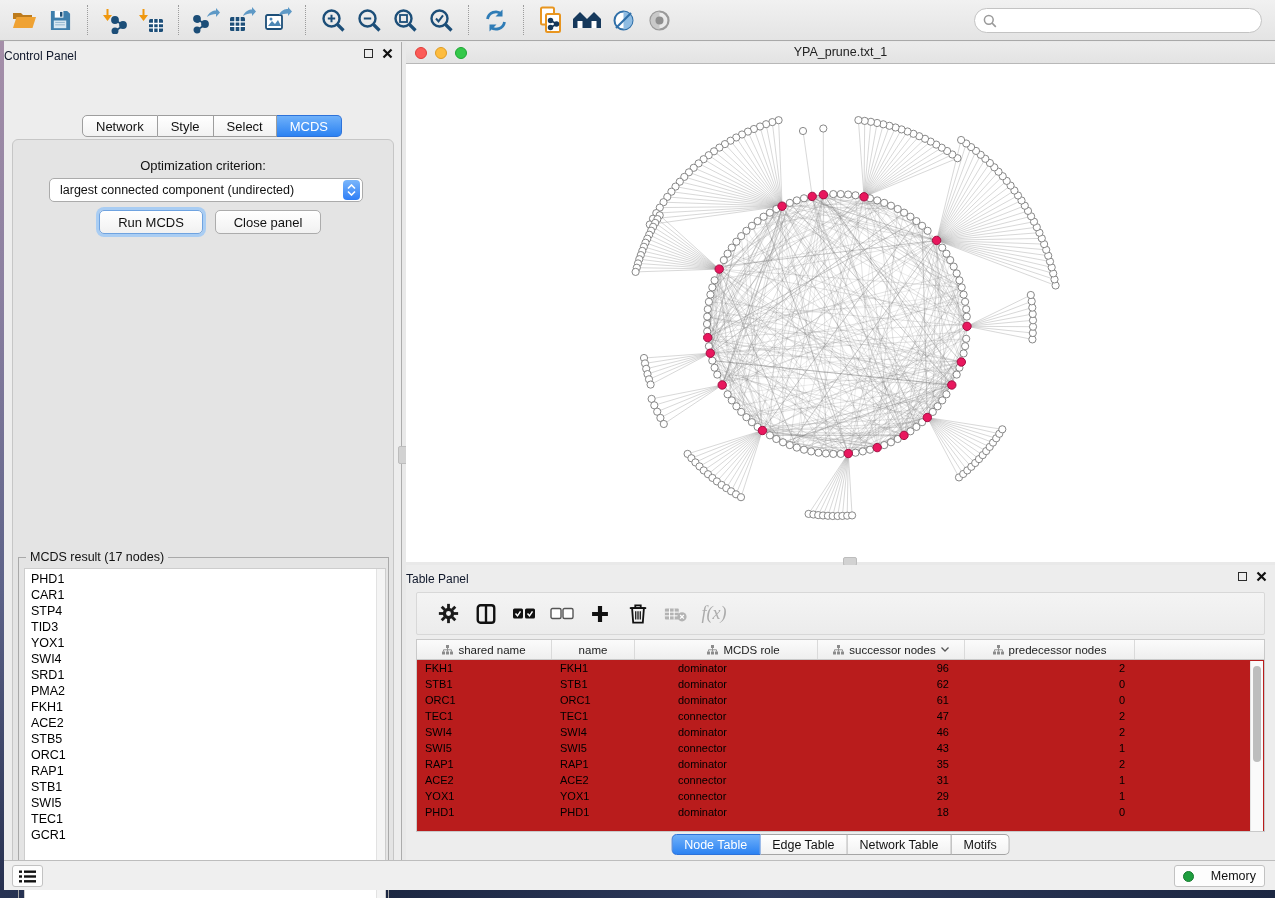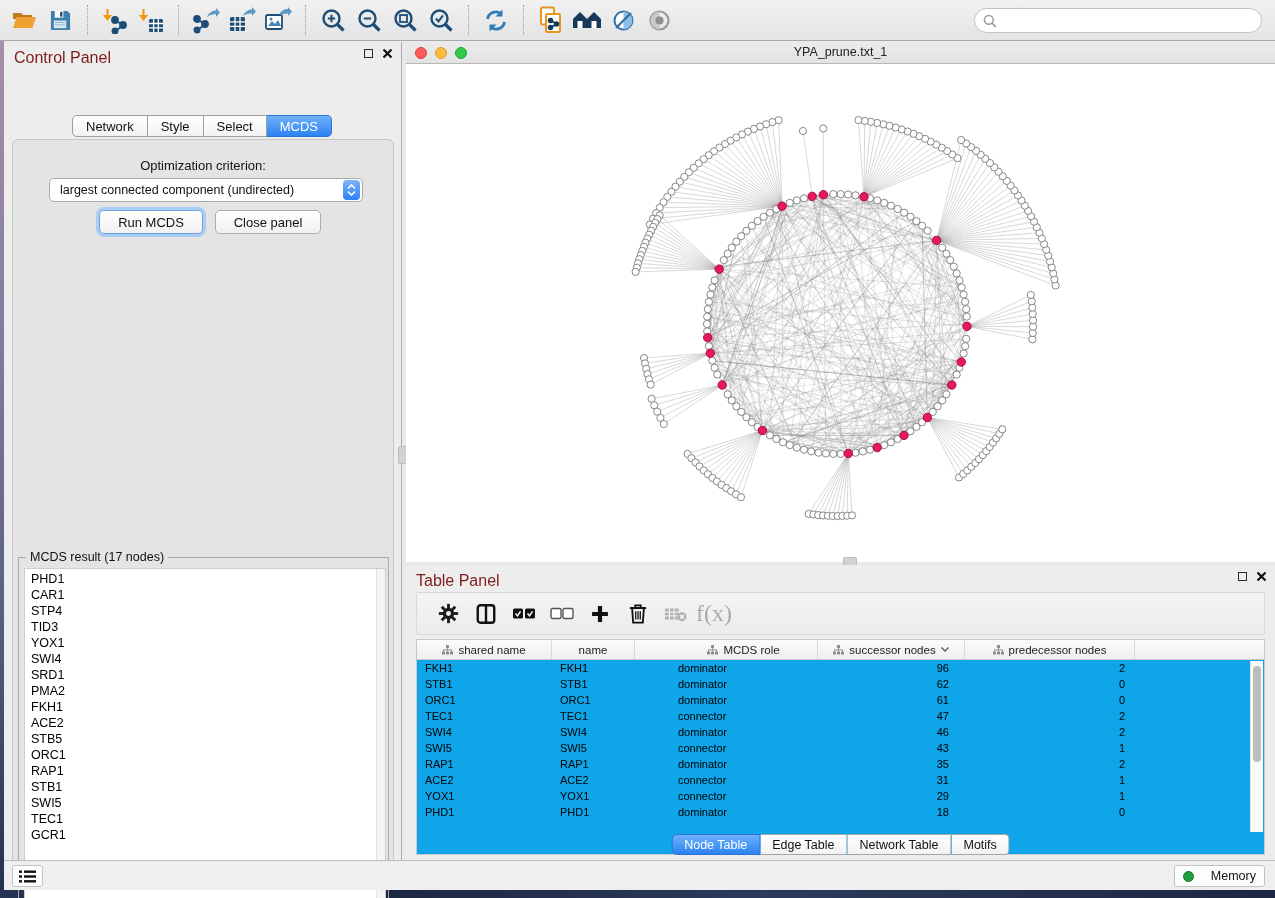--- a/index.html
+++ b/index.html
@@ -21,24 +21,24 @@
   .tsep { width:0; height:30px; border-left:1px dotted #9C9C9C; margin:0 9px; }
   .searchbox { position:absolute; right:13px; top:8px; width:288px; height:25px;
     background:#FFF; border:1px solid #C3C3C3; border-radius:13px;
     display:flex; align-items:center; padding-left:8px; }
   .searchbox input { border:none; outline:none; flex:1; font-size:12px; background:transparent;
     font-family:"Liberation Sans",sans-serif; padding-left:5px; }
 
   
   .cpanel { position:absolute; left:4px; top:42px; width:398px; height:818px;
     background:#EDEDED; border-right:1px solid #ACACAC; }
-  .panel-title { position:absolute; left:10px; top:7px; font-size:16px; color:#7f1d1d; }
+  .panel-title { position:absolute; left:0; top:7px; font-size:12px; color:#0f172a; }
   .panel-ctrls { position:absolute; right:8px; top:6px; display:flex; gap:9px; align-items:center; }
   .float-box { width:9px; height:9px; border:1.5px solid #2B2B2B; display:inline-block; background:transparent; }
-  .seg-tabs { position:absolute; left:68px; top:73px; display:flex; }
+  .seg-tabs { position:absolute; left:78px; top:73px; display:flex; }
   .seg { border:1px solid #9E9E9E; border-left:none; background:linear-gradient(#FFFFFF,#F2F2F2);
     height:22px; line-height:21px; font-size:13px; color:#111; padding:0 13px; cursor:default; }
   .seg:first-child { border-left:1px solid #9E9E9E; border-radius:5px 0 0 5px; }
   .seg:last-child { border-radius:0 5px 5px 0; }
   .seg.active { background:linear-gradient(#6FB1FA,#2C82F2); color:#FFF; border-color:#2D72D9; }
   .cp-content { position:absolute; left:8px; top:97px; width:382px; height:748px;
     background:#E4E4E4; border:1px solid #C6C6C6; border-radius:6px; }
   .opt-label { position:absolute; left:0; top:18px; width:100%; text-align:center; font-size:13px; color:#111; }
   .dropdown { position:absolute; left:36px; top:38px; width:314px; height:24px; background:#FFF;
     border:1px solid #ABABAB; border-radius:5px; display:flex; align-items:center; }
@@ -78,23 +78,23 @@
   .hgap { position:absolute; left:406px; top:562px; width:869px; height:3px; background:#E9E9E9; }
   .hhandle { position:absolute; left:843px; top:557px; width:14px; height:9px;
     background:#D2D2D2; border:1px solid #BDBDBD; border-radius:2px; }
 
   
   .tpanel { position:absolute; left:406px; top:565px; width:869px; height:295px; background:#EDEDED; }
   .tp-toolbar { position:absolute; left:10px; top:27px; width:849px; height:43px;
     background:linear-gradient(#F4F4F4,#ECECEC); border:1px solid #D8D8D8; border-radius:2px;
     display:flex; align-items:center; padding-left:12px; }
   .tp-btn { width:38px; height:34px; display:flex; align-items:center; justify-content:center; }
-  .fx { font-family:"Liberation Serif", serif; font-size:24px; color:#ABABAB; }
-  .ntable { position:absolute; left:10px; top:74px; width:849px; height:216px;
-    background:#0ea5e9; border:1px solid #C9C9C9; overflow:hidden; }
+  .fx { font-family:"Liberation Serif", serif; font-style:italic; font-size:18px; color:#ABABAB; }
+  .ntable { position:absolute; left:10px; top:74px; width:849px; height:193px;
+    background:#b91c1c; border:1px solid #C9C9C9; overflow:hidden; }
   .thead { display:flex; height:20px; background:linear-gradient(#FBFBFB,#EFEFEF);
     border-bottom:1px solid #C9C9C9; }
   .hcell { display:flex; align-items:center; justify-content:center; gap:5px;
     font-size:11.5px; color:#222; border-right:1px solid #DADADA; height:100%; }
   .trow { display:flex; height:16px; align-items:center; }
   .tcell { font-size:11px; color:#000; padding-left:8px; white-space:nowrap; overflow:hidden; }
   .c0 { width:135px; } .c1 { width:83px; } .c2 { width:148px;margin-left:35px; }
   .c3 { width:147px; } .c4 { width:170px; } .cf { flex:1; }
   .tcell.c3 { text-align:right; padding-right:16px; padding-left:0; }
   .tcell.c4 { text-align:right; padding-right:10px; padding-left:0; }

